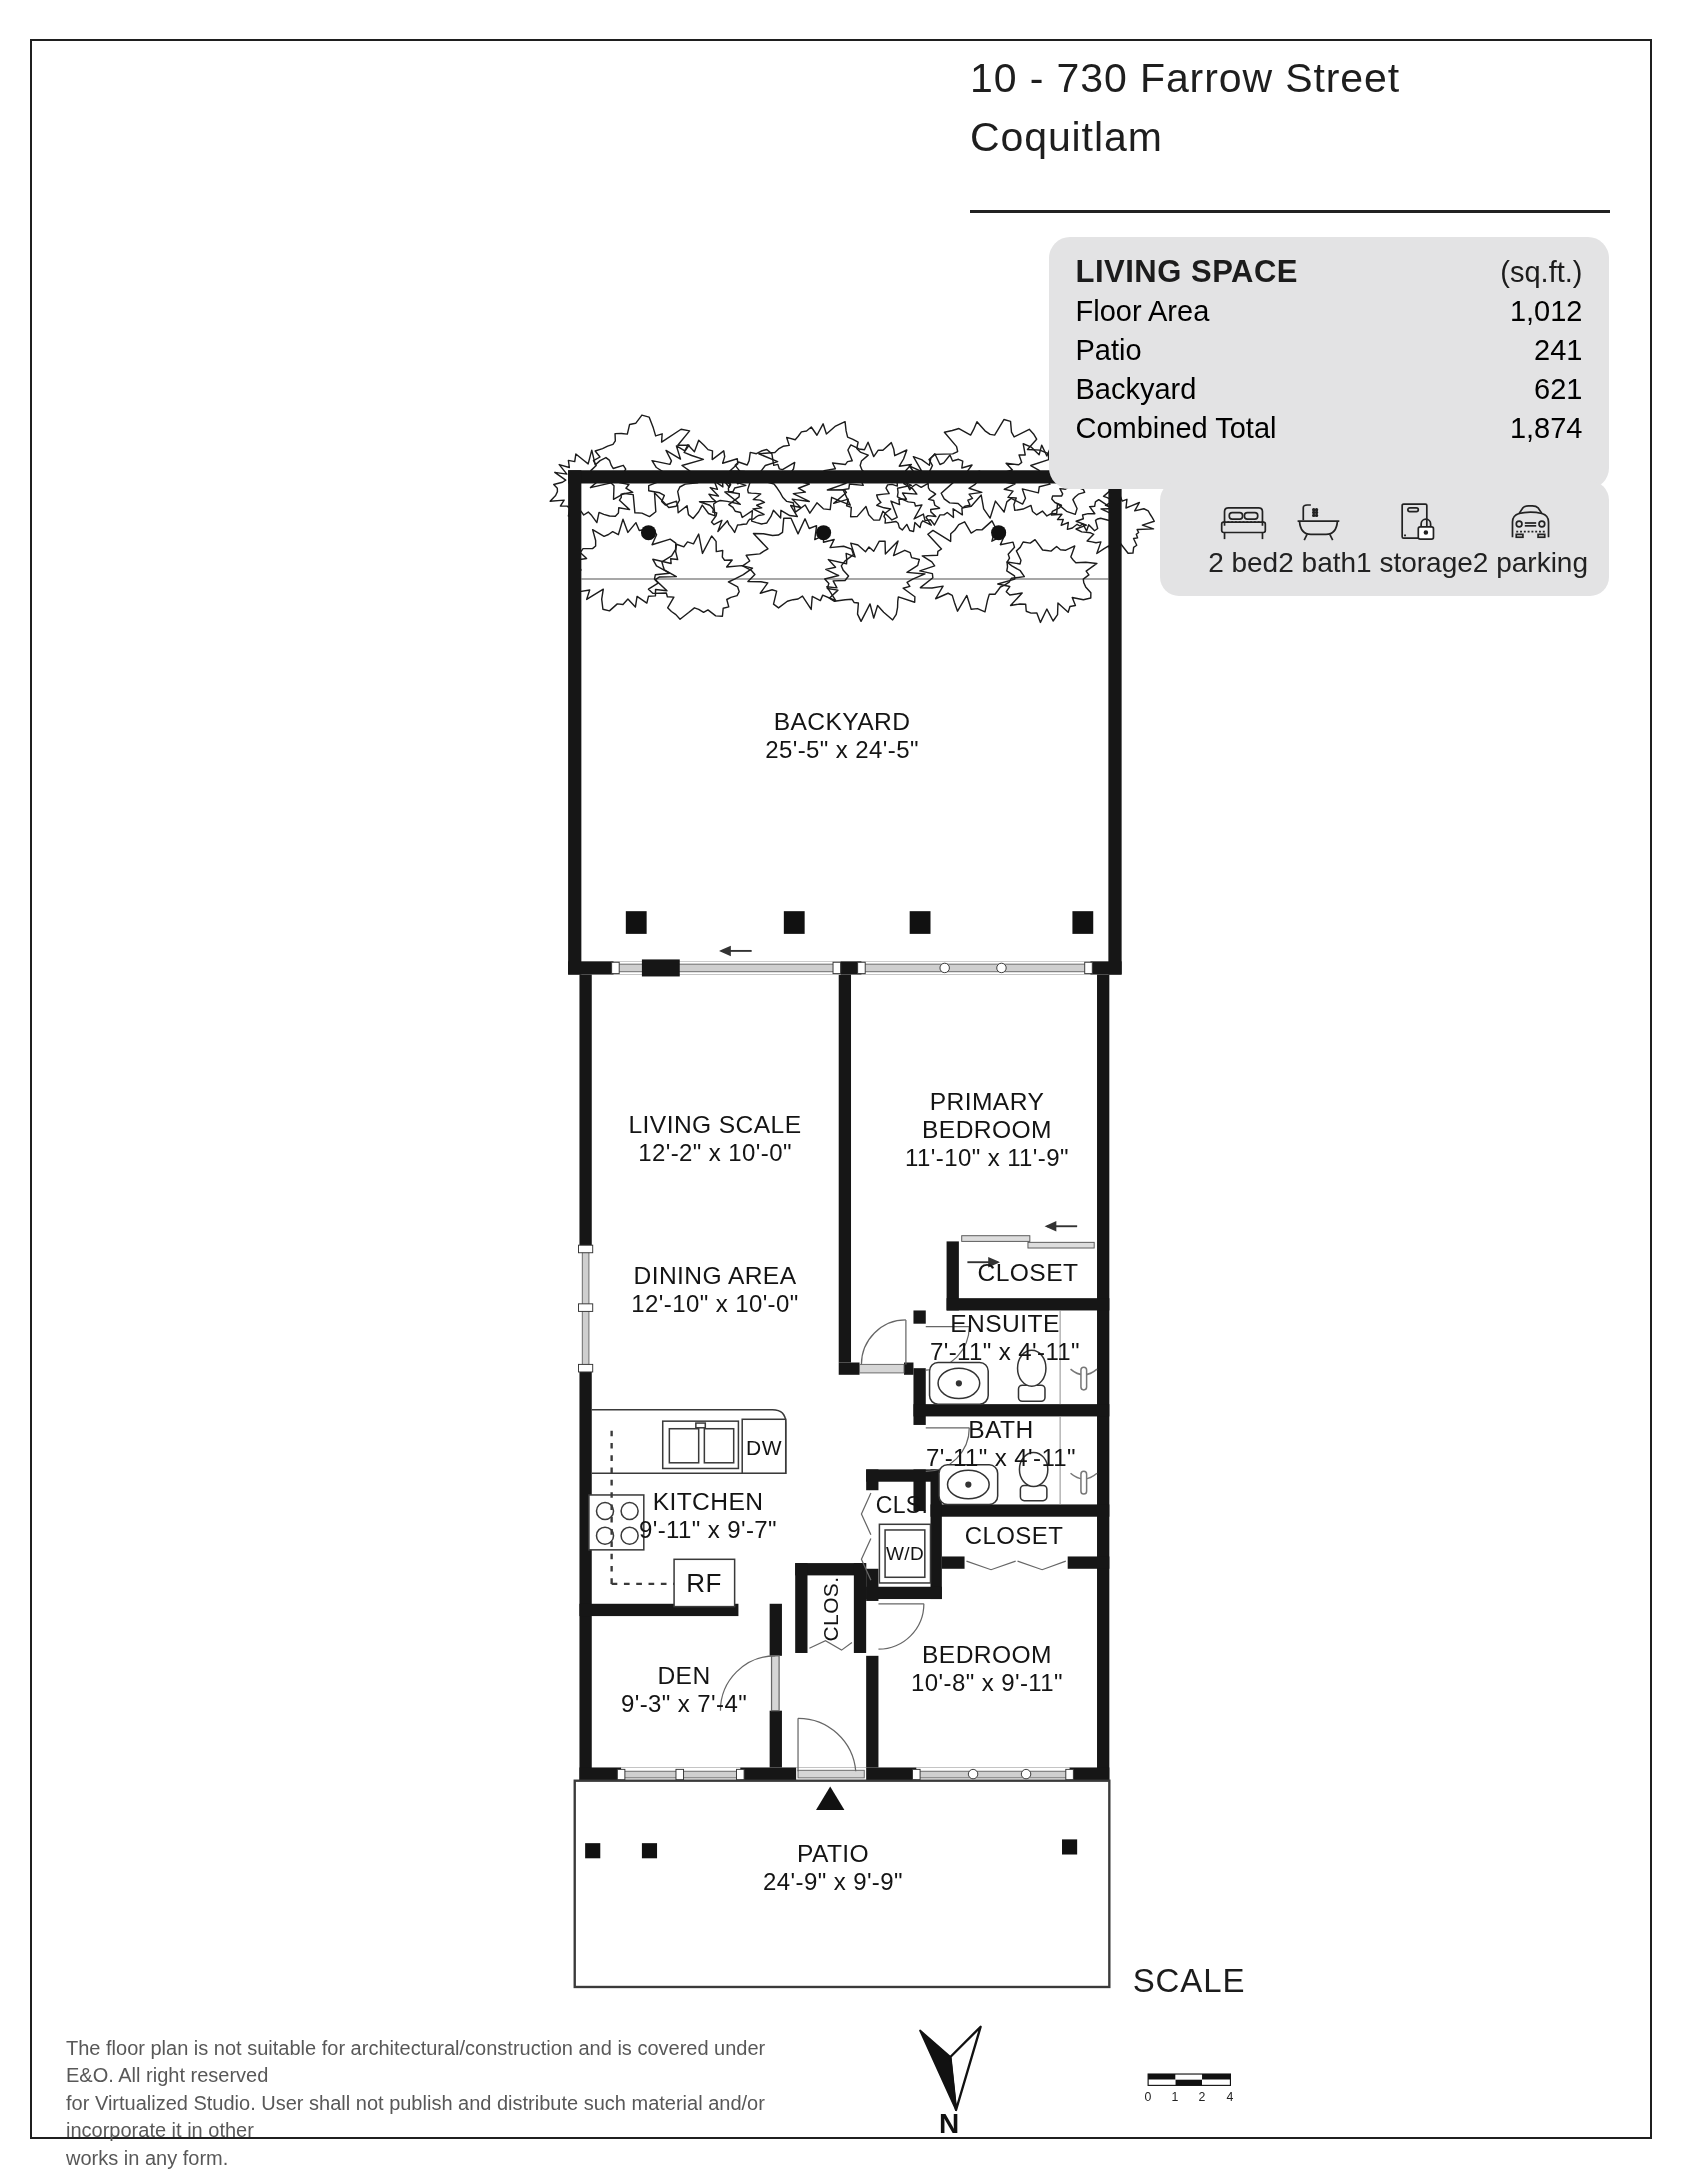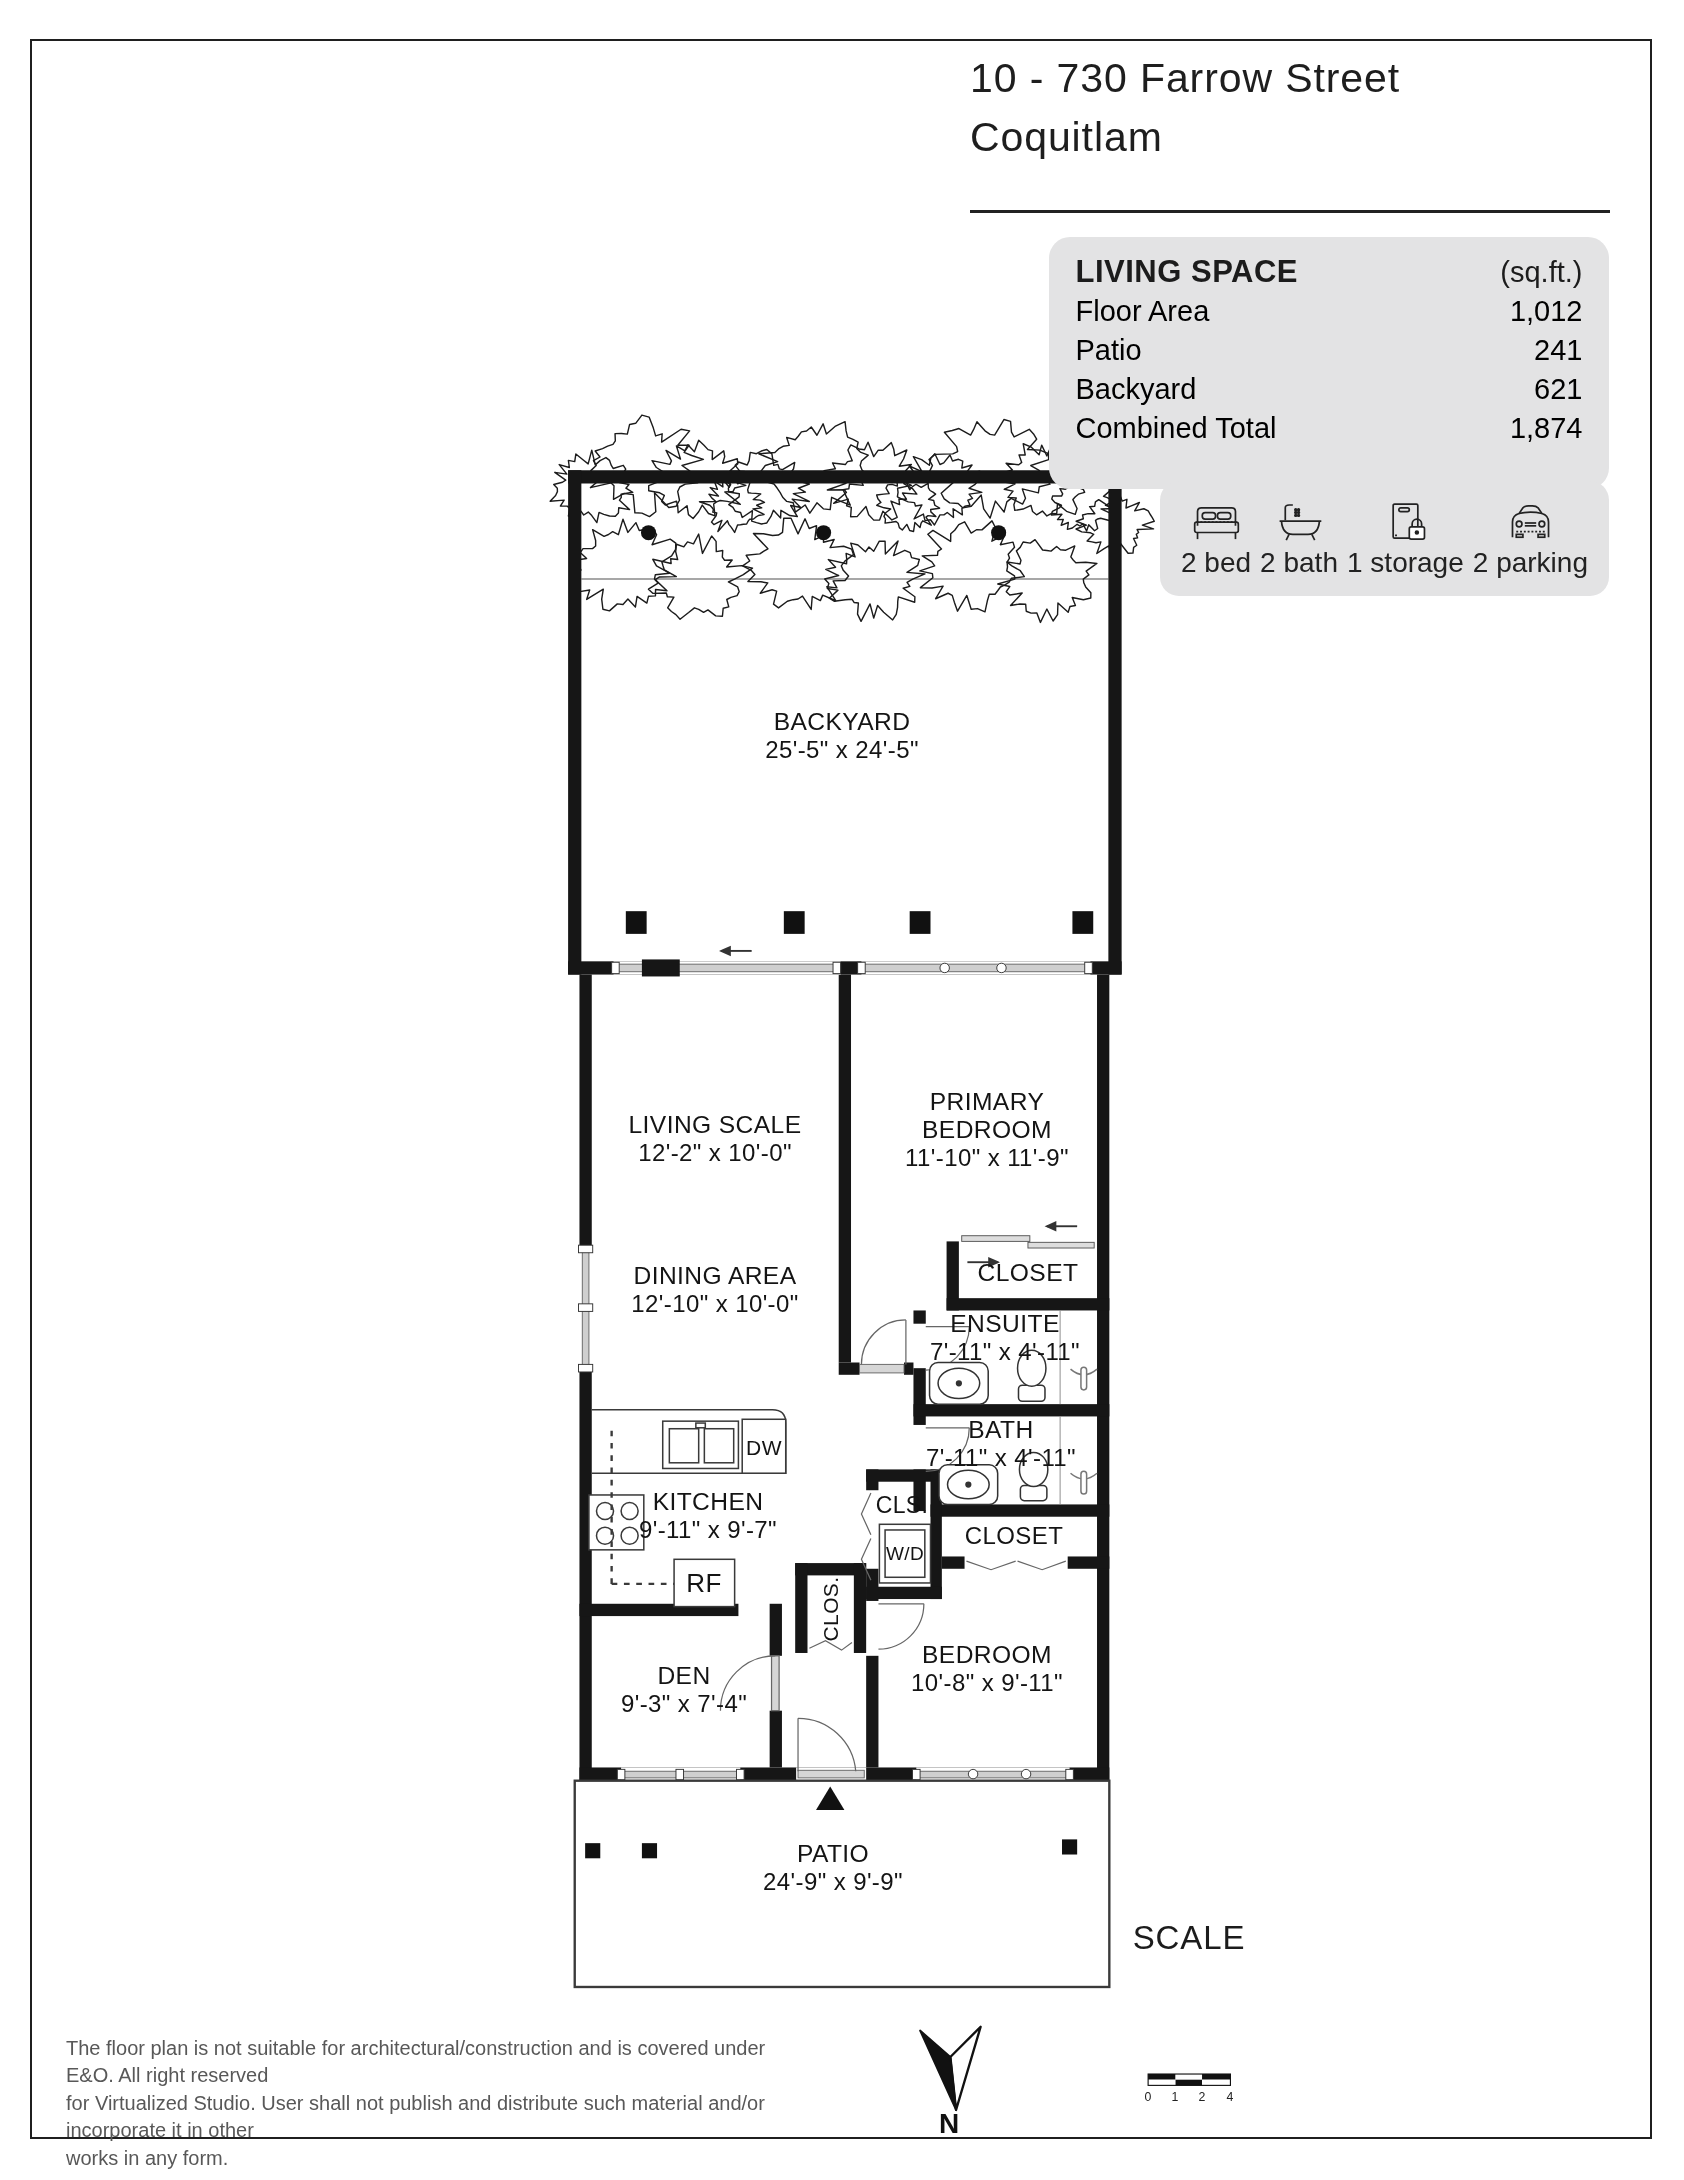--- a/index.html
+++ b/index.html
@@ -13,36 +13,36 @@
   .title-rule{position:absolute;left:970px;top:210px;width:640px;height:2.8px;background:#222;}
 
   .ls-box{position:absolute;left:1049px;top:237px;width:560px;height:252px;background:#e3e3e4;
           border-radius:21px;box-sizing:border-box;padding:15px 26.5px 0 26.5px;}
   .ls-head{display:flex;justify-content:space-between;align-items:baseline;font-size:31px;line-height:40px;gap:8px;}
   .ls-title{font-weight:bold;letter-spacing:0.5px;}
   .ls-unit{font-size:29px;}
   .ls-row{display:flex;justify-content:space-between;font-size:29px;line-height:39px;color:#000000;}
 
   .feat-box{position:absolute;left:1160px;top:481px;width:449px;height:115px;background:#e3e3e4;
-            border-radius:19px;display:flex;justify-content:space-between;align-items:center;
+            border-radius:19px;display:flex;justify-content:flex-end;align-items:center;
             box-sizing:border-box;padding:9.5px 21px 5.7px 21px;}
   .feat-item{display:flex;flex-direction:column;align-items:center;gap:1.9px;}
   .feat-label{font-size:28px;color:#222;white-space:nowrap;}
   .feat-icon{display:block;}
 
   .rlabel{position:absolute;transform:translateX(-50%);text-align:center;white-space:nowrap;
           font-size:24.6px;line-height:28px;color:#141414;letter-spacing:0.4px;}
   .rlabel span{display:block;}
   .rdims{font-size:24px;}
   .small-label{font-size:19px;line-height:19px;}
   .vert{transform:translate(-50%,-50%) rotate(-90deg);font-size:21px;}
 
   .disclaimer{position:absolute;left:66px;top:2035px;width:748px;font-size:20px;line-height:27.4px;color:#585858;}
   .north-n{position:absolute;left:949px;top:2108px;transform:translateX(-50%);font-size:28px;font-weight:bold;color:#111;}
-  .scale-word{position:absolute;left:1189px;top:1919px;transform:translateX(-50%);font-size:33px;letter-spacing:0.9px;color:#1c1c1c;}
+  .scale-word{position:absolute;left:1189px;top:1962px;transform:translateX(-50%);font-size:33px;letter-spacing:0.9px;color:#1c1c1c;}
   .scale-tick{position:absolute;top:2090px;transform:translateX(-50%);font-size:12.3px;color:#222;}
 </style>
 </head>
 <body>
 
 <div class="page">
   <div class="frame"></div>
 
   <svg class="plan-svg" width="1685" height="2180" viewBox="0 0 1780 2304">
 

